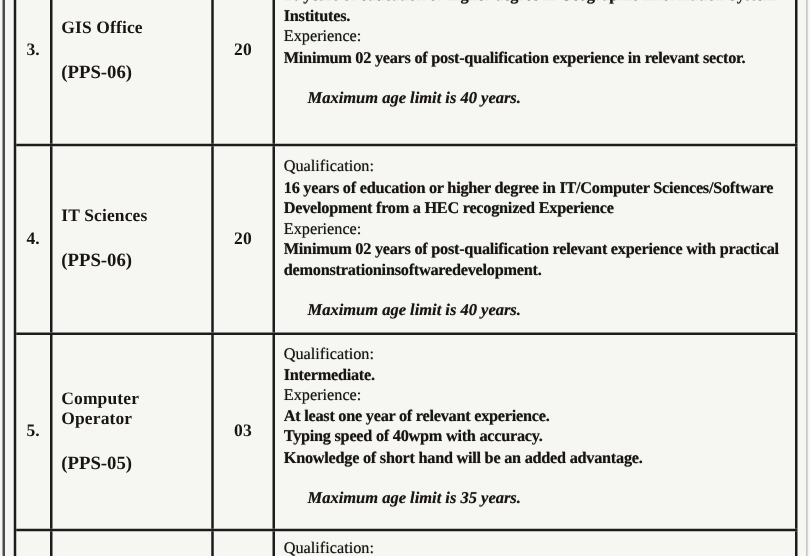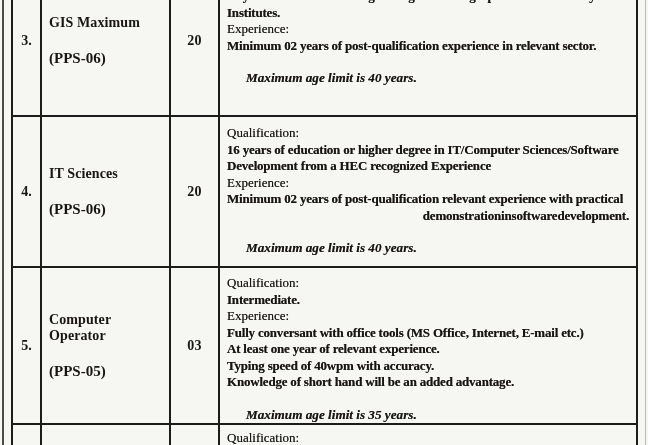--- a/index.html
+++ b/index.html
@@ -59,40 +59,40 @@
   .row-6 .c-det{padding-top:5px;}
   .ln{white-space:nowrap;text-shadow:0 0 .6px rgba(25,22,18,.65);}
   .hd{font-weight:400;letter-spacing:0;}
   .spread{word-spacing:2.5px;}
   .age{
     font-weight:700;font-style:italic;
     margin-top:16px;margin-left:19px;
     font-size:13.2px;letter-spacing:0;
   }
   .just{
-    display:flex;justify-content:flex-end;
+    display:flex;justify-content:flex-start;
     white-space:normal;padding-right:2px;
     text-shadow:0 0 .6px rgba(25,22,18,.65);
   }
 </style>
 </head>
 <body>
 
 <div class="page">
   <div class="scan-edge-left"></div>
   <div class="scan-edge-right"></div>
 
   <div class="jobtable">
 
     <div class="row row-3">
       <div class="cell c-serial">
         <span>3.</span>
       </div>
       <div class="cell c-pos">
-        <span class="pos-title">GIS Maximum</span>
+        <span class="pos-title">GIS Office</span>
         <span class="pos-grade">(PPS-06)</span>
       </div>
       <div class="cell c-num">
         <span>20</span>
       </div>
       <div class="cell c-det">
         <div class="ln">16 years of education or higher degree in Geographic Information System</div>
         <div class="ln">Institutes.</div>
         <div class="ln hd">Experience:</div>
         <div class="ln">Minimum 02 years of post-qualification experience in relevant sector.</div>
@@ -135,21 +135,20 @@
         <span class="pos-title">Computer Operator</span>
         <span class="pos-grade">(PPS-05)</span>
       </div>
       <div class="cell c-num">
         <span>03</span>
       </div>
       <div class="cell c-det">
         <div class="ln hd">Qualification:</div>
         <div class="ln">Intermediate.</div>
         <div class="ln hd">Experience:</div>
-        <div class="ln">Fully conversant with office tools (MS Office, Internet, E-mail etc.)</div>
         <div class="ln">At least one year of relevant experience.</div>
         <div class="ln">Typing speed of 40wpm with accuracy.</div>
         <div class="ln">Knowledge of short hand will be an added advantage.</div>
         <div class="ln age">Maximum age limit is 35 years.</div>
       </div>
     </div>
 
     <div class="row row-6">
       <div class="cell c-serial">
         <span></span>

